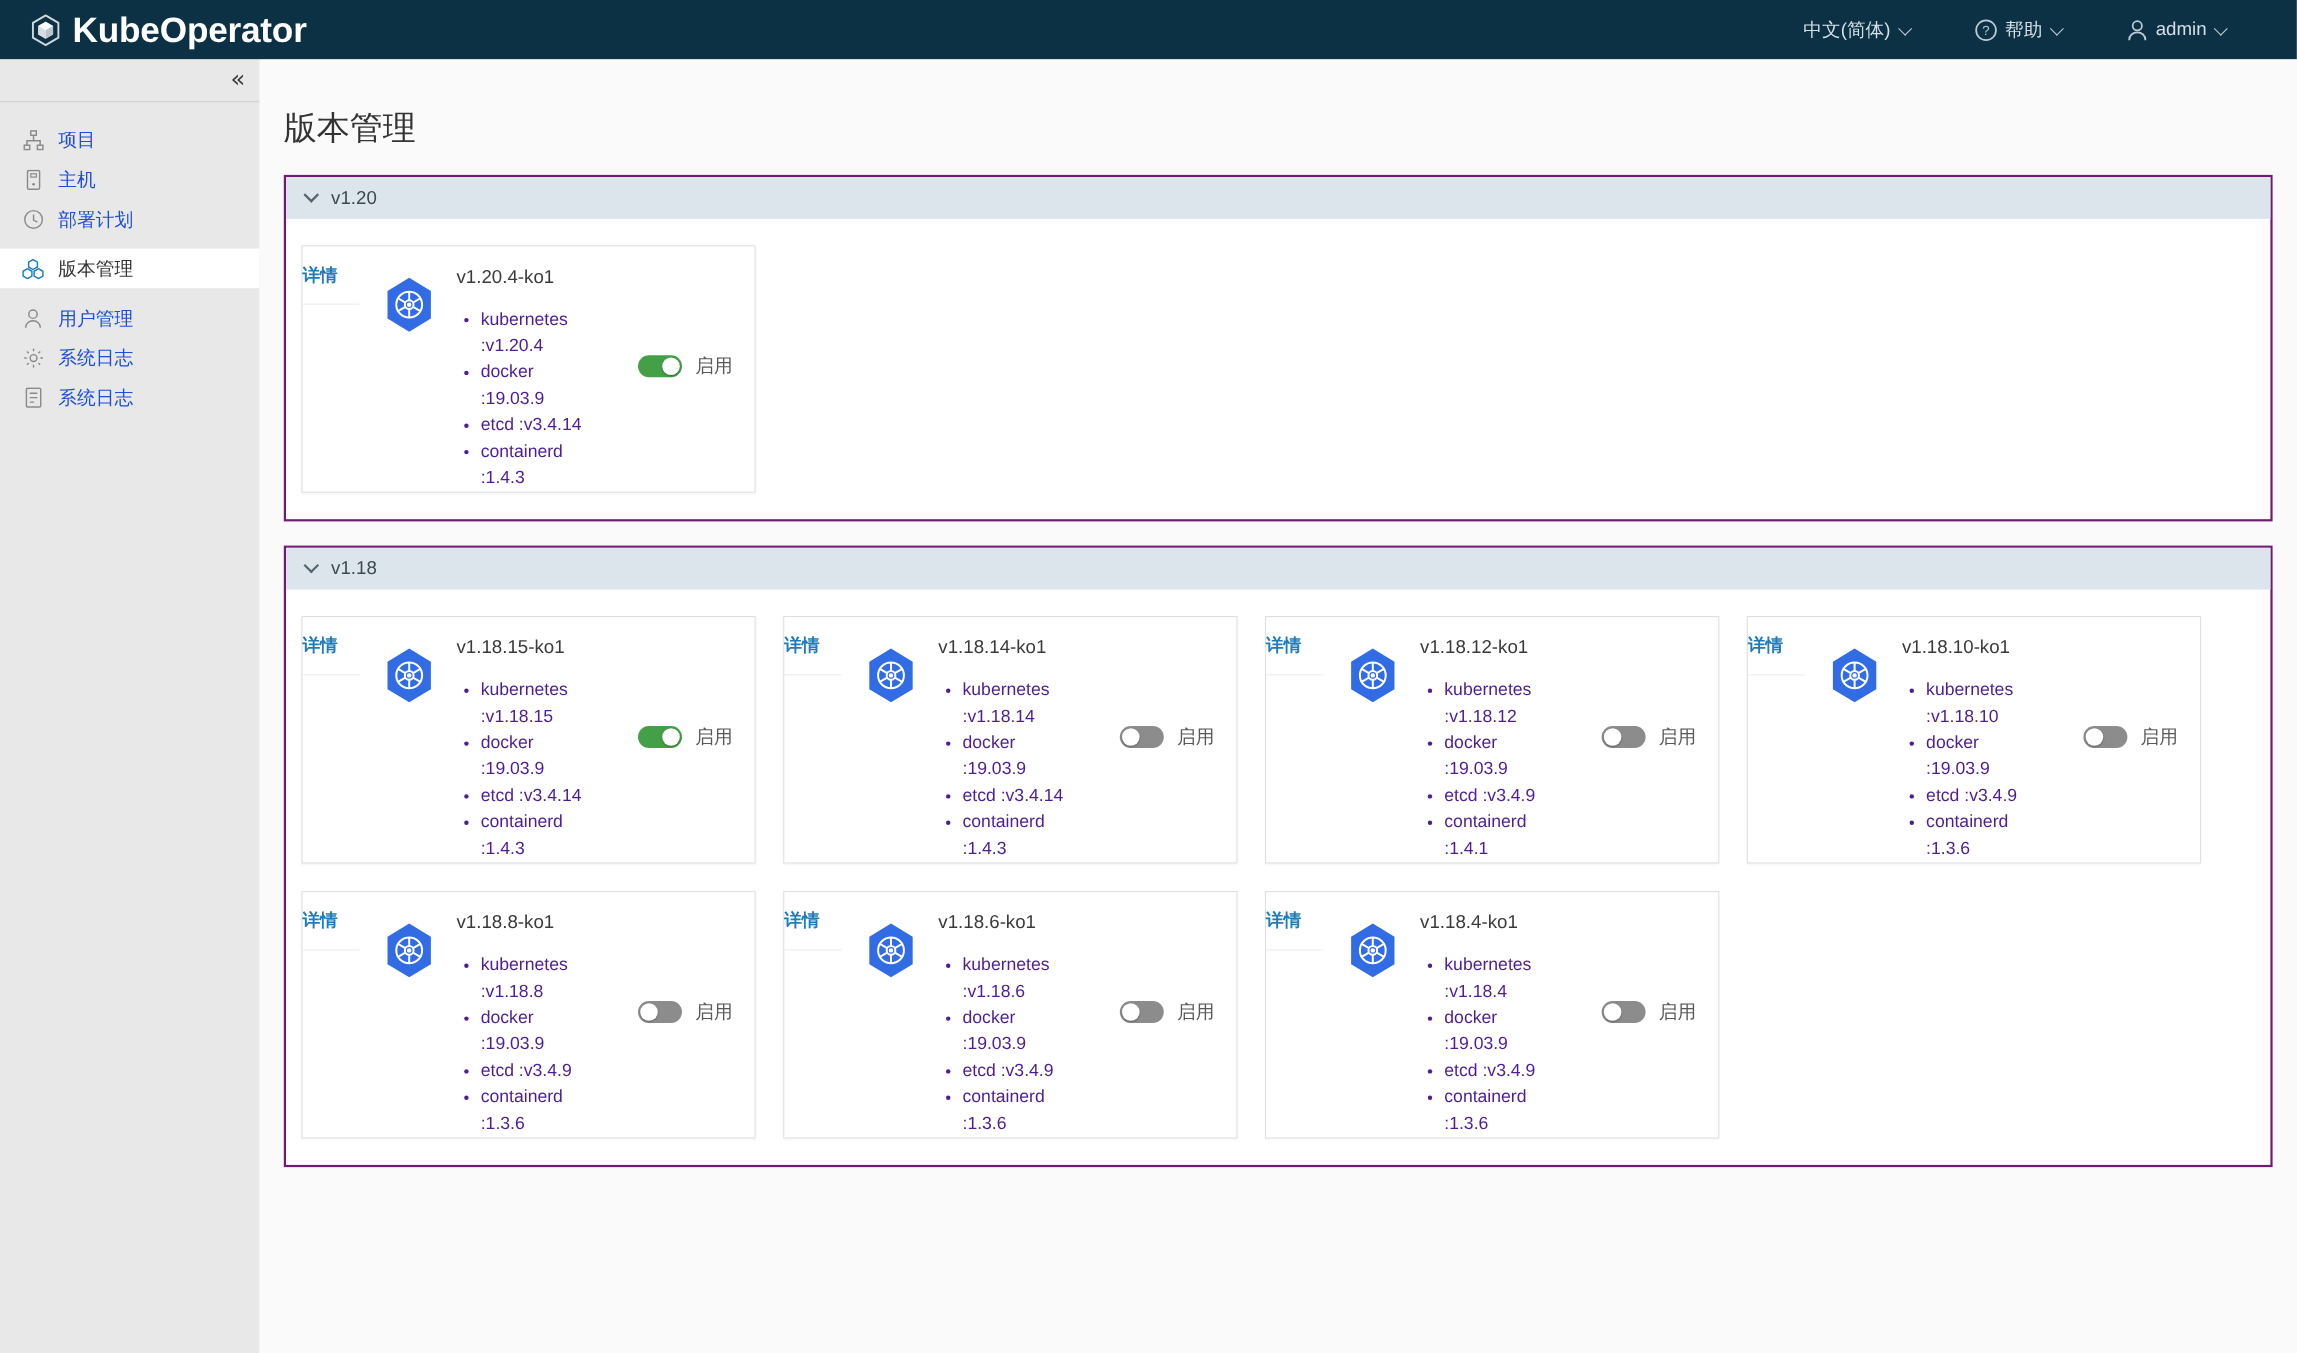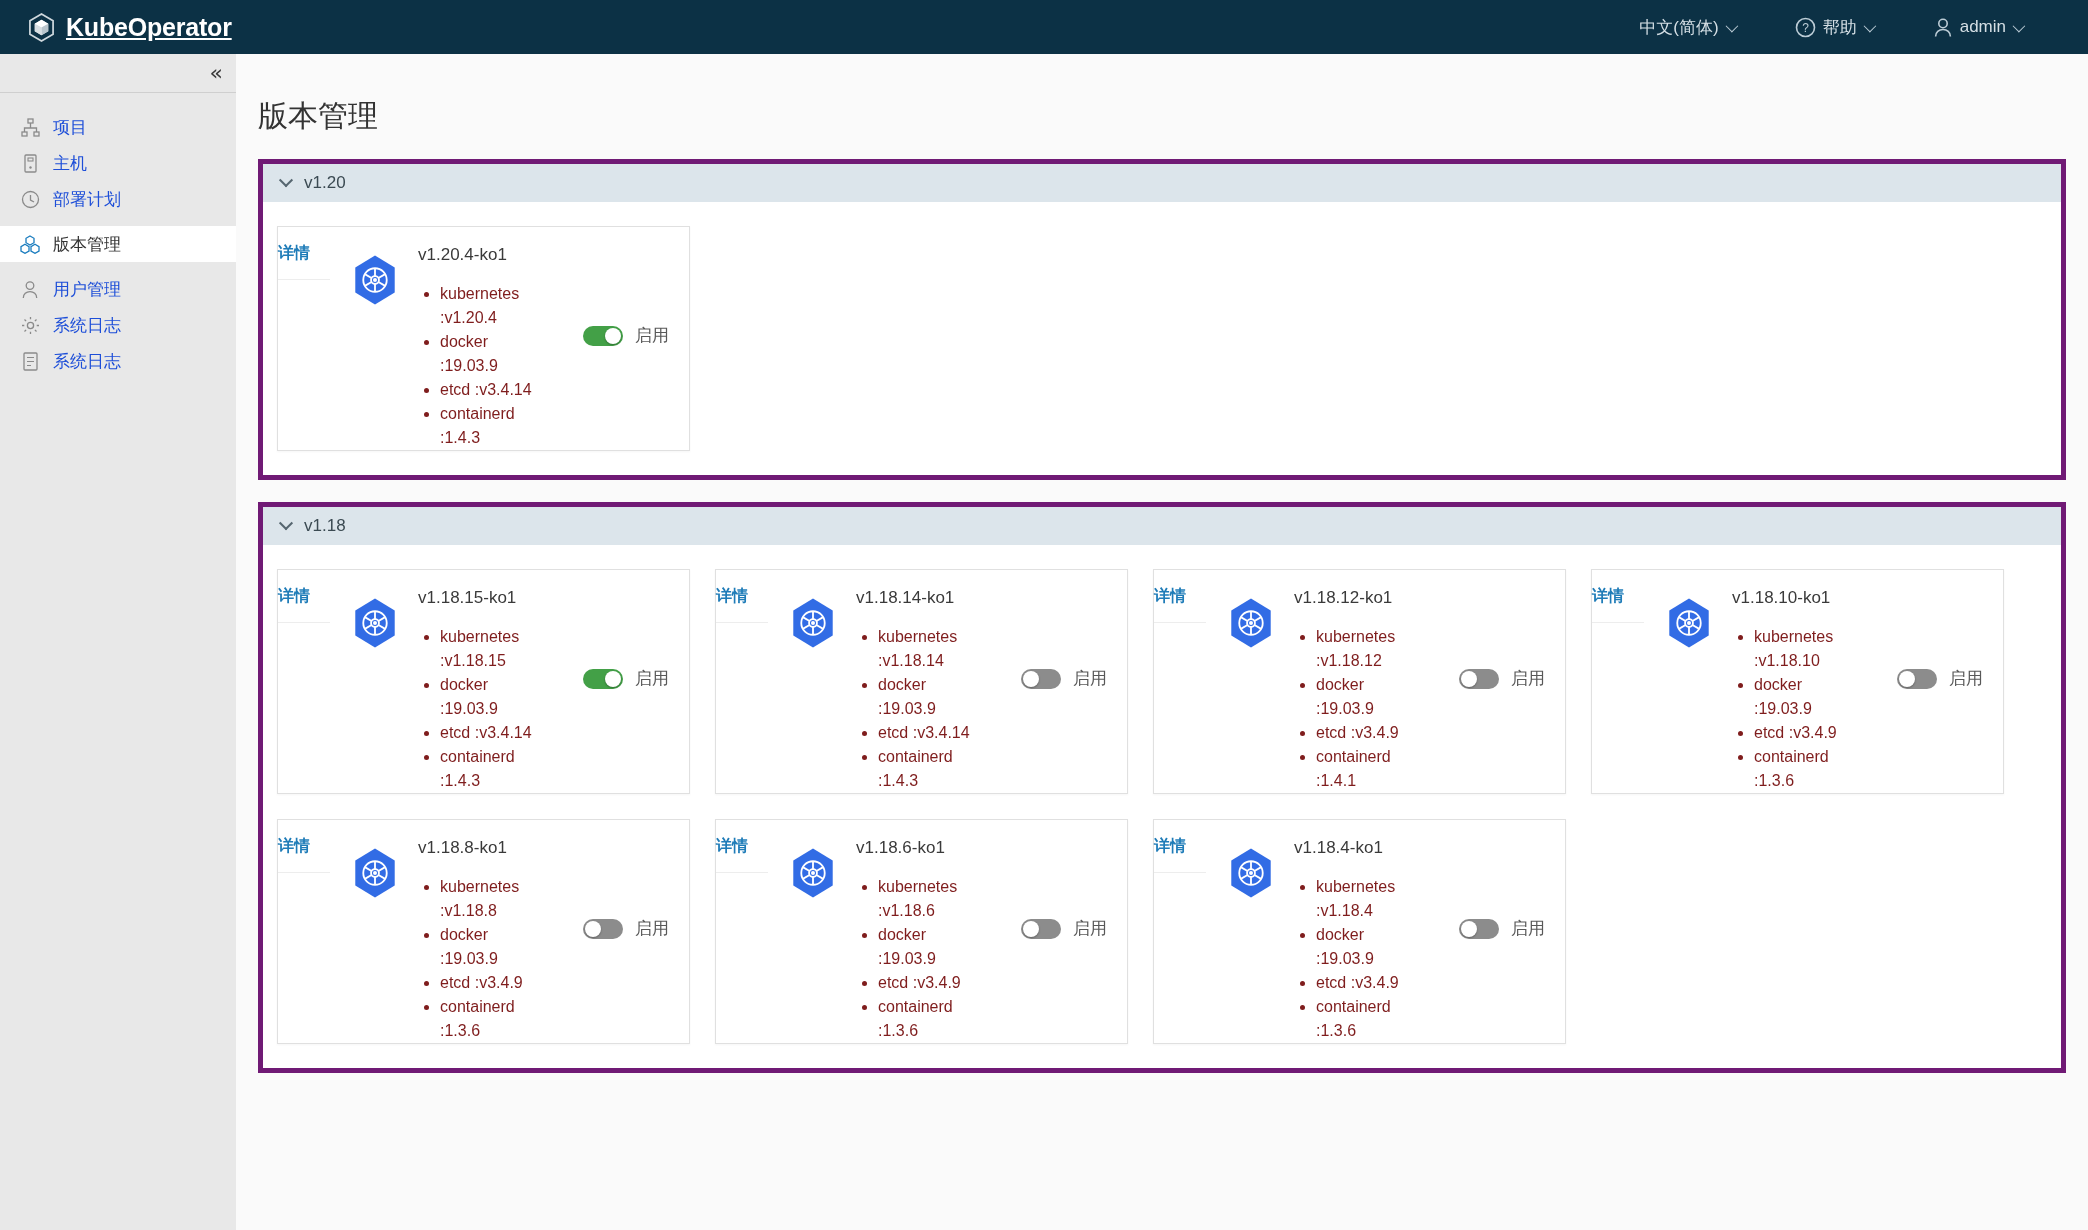--- a/index.html
+++ b/index.html
@@ -17,25 +17,24 @@
     width: 2088px; height: 54px;
     background: #0c3145;
     display: flex; align-items: center;
   }
   #brand {
     display: flex; align-items: center; gap: 11px;
     margin-left: 28px;
   }
   #brand-text {
     color: #ffffff;
-    font-size: 25px;
+    font-size: 32px;
     font-weight: bold;
     letter-spacing: -0.2px;
     line-height: 1;
-    text-decoration: underline;
   }
   .hexlogo { width: 27px; height: 29px; display: block; }
 
   #topbar-right {
     margin-left: auto;
     display: flex; align-items: center;
     margin-right: 36px;
     gap: 0px;
   }
   .tb-item {
@@ -98,21 +97,21 @@
     overflow: hidden;
   }
   #page-title {
     font-size: 30px; color: #333;
     font-weight: normal;
     margin: 42px 0 0 22px;
   }
 
   .accordion {
     margin: 22px 22px 0 22px;
-    border: 5px solid #701a75;
+    border: 2px solid #701a75;
     background: #fff;
   }
   .acc-head {
     height: 38px;
     background: #dce5eb;
     display: flex; align-items: center;
     gap: 13px;
     padding-left: 18px;
     cursor: pointer;
     font-size: 17px;
@@ -164,21 +163,21 @@
   }
   .vcard-list {
     list-style: disc;
     margin: 0 0 0 22px;
     padding: 0;
     color: #6b6b6b;
   }
   .vcard-list li {
     font-size: 16px;
     line-height: 24px;
-    color: #7f1d1d;
+    color: #4c1d95;
   }
   .vcard-foot {
     display: flex; align-items: center; justify-content: flex-end;
     gap: 12px;
     padding: 16px 20px 22px 20px;
   }
   .toggle {
     width: 40px; height: 20px;
     border-radius: 10px;
     position: relative;

